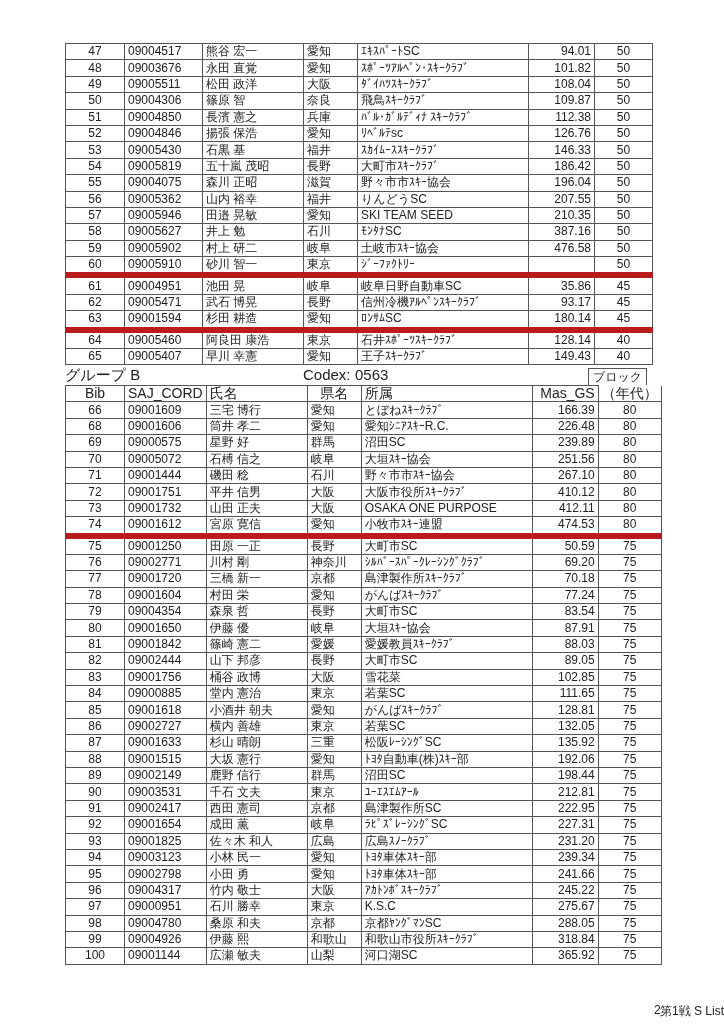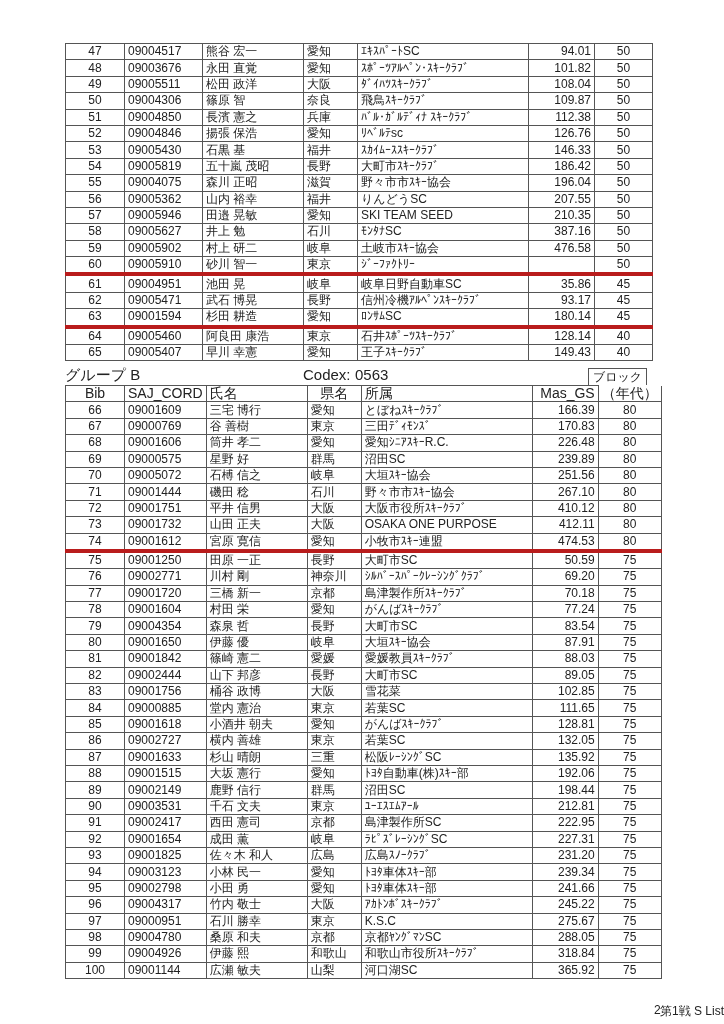--- a/index.html
+++ b/index.html
@@ -10,21 +10,21 @@
            font-size:12px; white-space:nowrap; overflow:hidden; font-weight:normal; }
   .c-bib { width:52px; text-align:center; }
   .c-saj { width:71px; text-align:left;margin-left:32px; }
   .c-name { width:94px; text-align:left; }
   .c-pref { width:47px; text-align:left; }
   .c-club { width:164px; text-align:left; }
   .c-mas { width:59px; text-align:right; }
   .c-blk { width:51px; text-align:center; }
   #table-a { top:43px; }
   #table-b { top:385px; }
-  .sep-top td { border-top:4px solid #b91c1c; }
+  .sep-top td { border-top:6px solid #b91c1c; }
   .group-line { position:absolute; top:366px; left:65px; width:580px; height:18px; font-size:15px; }
   .group-label { position:absolute; left:0; top:0; }
   .codex-label { position:absolute; left:238px; top:0; }
   .codex-value { position:absolute; left:290px; top:0; }
   .block-head { position:absolute; left:588px; top:368px; width:57px; height:16px;
                 border:1px solid #555; border-bottom:none; text-align:center; font-size:12px; line-height:16px; }
   thead th { font-size:14px; }
   .footer-title { position:absolute; top:1003px; left:0; width:724px; text-align:right; font-size:12px; }
   .page-num { position:absolute; top:1003px; left:654px; font-size:12px; }
 </style>
@@ -230,29 +230,20 @@
       <tr>
         <td class="c-bib">66</td>
         <td class="c-saj">09001609</td>
         <td class="c-name">三宅 博行</td>
         <td class="c-pref">愛知</td>
         <td class="c-club">とぼねｽｷｰｸﾗﾌﾞ</td>
         <td class="c-mas">166.39</td>
         <td class="c-blk">80</td>
       </tr>
       <tr>
-        <td class="c-bib">67</td>
-        <td class="c-saj">09000769</td>
-        <td class="c-name">谷 善樹</td>
-        <td class="c-pref">東京</td>
-        <td class="c-club">三田ﾃﾞｨﾓﾝｽﾞ</td>
-        <td class="c-mas">170.83</td>
-        <td class="c-blk">80</td>
-      </tr>
-      <tr>
         <td class="c-bib">68</td>
         <td class="c-saj">09001606</td>
         <td class="c-name">筒井 孝二</td>
         <td class="c-pref">愛知</td>
         <td class="c-club">愛知ｼﾆｱｽｷｰR.C.</td>
         <td class="c-mas">226.48</td>
         <td class="c-blk">80</td>
       </tr>
       <tr>
         <td class="c-bib">69</td>

